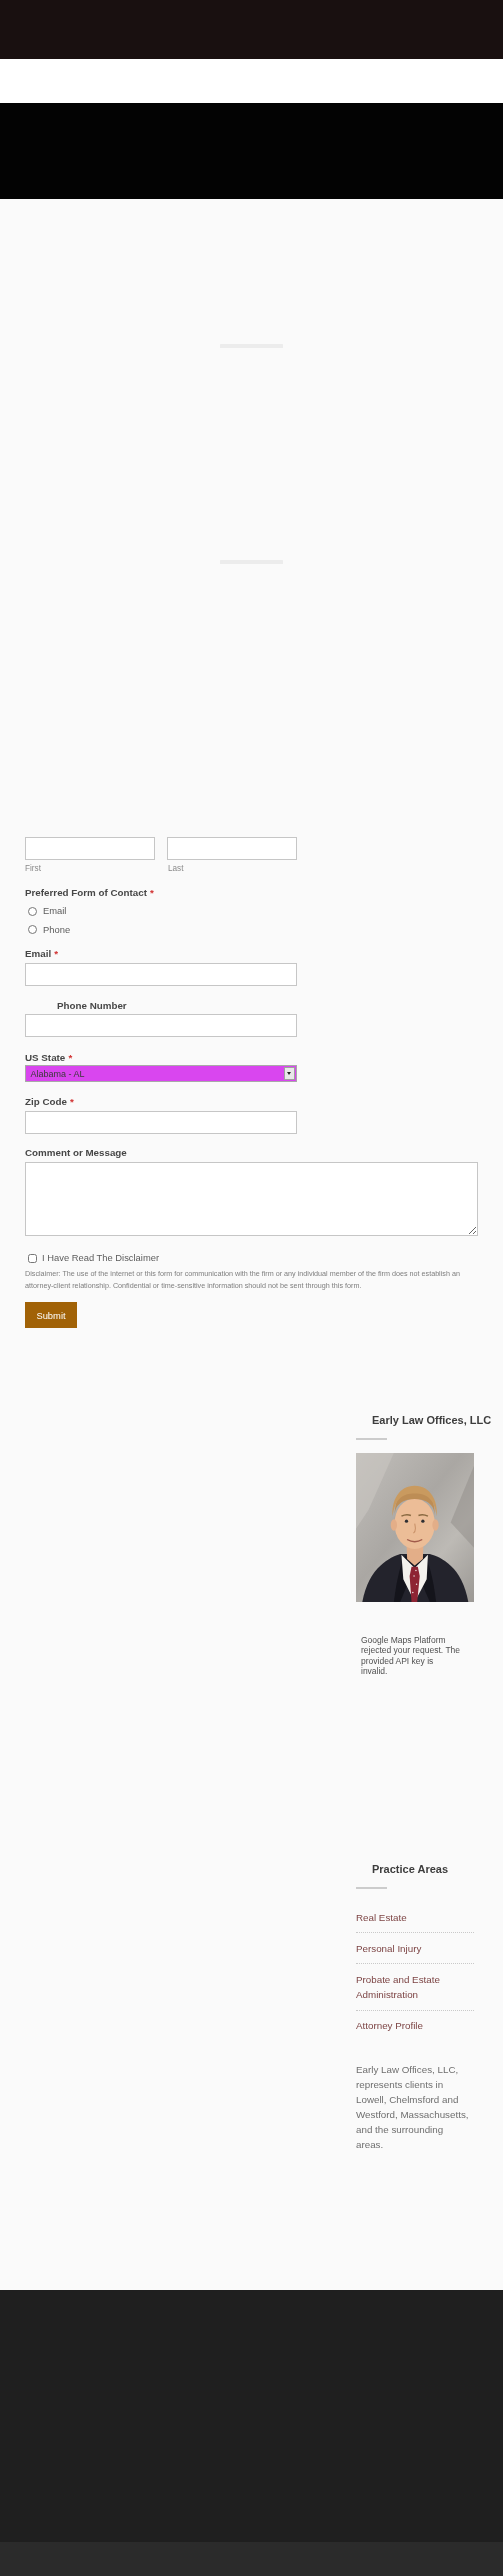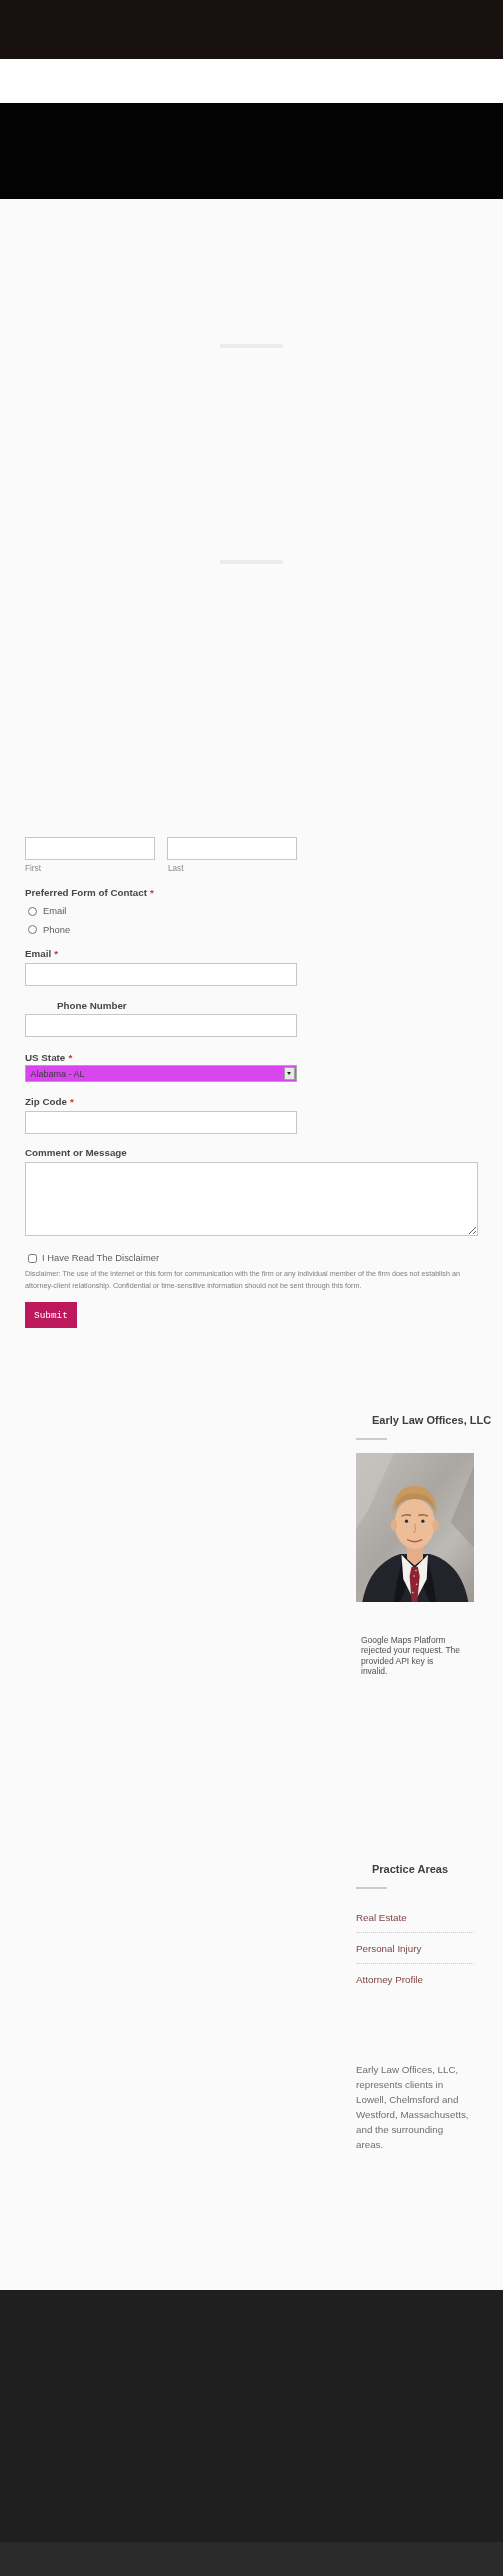--- a/index.html
+++ b/index.html
@@ -55,22 +55,22 @@
     content:""; width:0; height:0; border-left:2.5px solid transparent;
     border-right:2.5px solid transparent; border-top:3.1px solid #222;
   }
   .comment-area {
     left:25px; top:1162px; width:453px; height:74px; background:#fff;
     border:0.6px solid #c6c6c6; resize:both; font-size:9.4px; color:#333;
     font-family:"Liberation Sans", sans-serif; padding:3.8px 5px;
   }
   .disclaimer { left:25px; top:1268px; width:436px; font-size:7.2px; color:#7e7e7e; line-height:1.6; }
   .submit-btn {
-    left:25px; top:1302px; width:52px; height:26.4px; background:#be185d; color:#ffffff;
-    border:none; font-size:9.4px; cursor:pointer; font-family:Liberation Mono, monospace;
+    left:25px; top:1302px; width:52px; height:26.4px; background:#a16207; color:#ffffff;
+    border:none; font-size:9.4px; cursor:pointer; font-family:Liberation Sans, sans-serif;
   }
 
   
   .side-heading { left:372px; width:120px; font-size:11px; font-weight:bold; color:#3d3d3d; }
   .side-divider { left:356px; width:31px; height:1.9px; background:#cccccc; }
   .portrait { left:356px; top:1453px; width:118px; height:149px; display:block; }
   .map-error { left:361px; top:1635px; width:101px; font-size:8.5px; color:#4f4f4f; line-height:1.22; }
   .address { left:356px; top:1770px; width:120px; font-size:9.8px; color:#7d4545; line-height:15px; }
   .address a { color:#7d4545; text-decoration:none; display:block; }
   .practice-list { left:356px; top:1902px; width:118px; list-style:none; }
@@ -205,20 +205,21 @@
 
   <div class="abs map-error">Google Maps Platform rejected your request. The provided API key is invalid.</div>
 
 
   <h2 class="abs side-heading" style="top:1863px;">Practice Areas</h2>
   <div class="abs side-divider" style="top:1887px;"></div>
 
   <ul class="abs practice-list">
     <li><a href="#">Real Estate</a></li>
     <li><a href="#">Personal Injury</a></li>
+    <li><a href="#">Probate and Estate Administration</a></li>
     <li><a href="#">Attorney Profile</a></li>
   </ul>
 
   <p class="abs about-text">Early Law Offices, LLC, represents clients in Lowell, Chelmsford and Westford, Massachusetts, and the surrounding areas.</p>
 
   <div class="abs footer"></div>
   <div class="abs footer-bottom"></div>
 
 </div>
 

